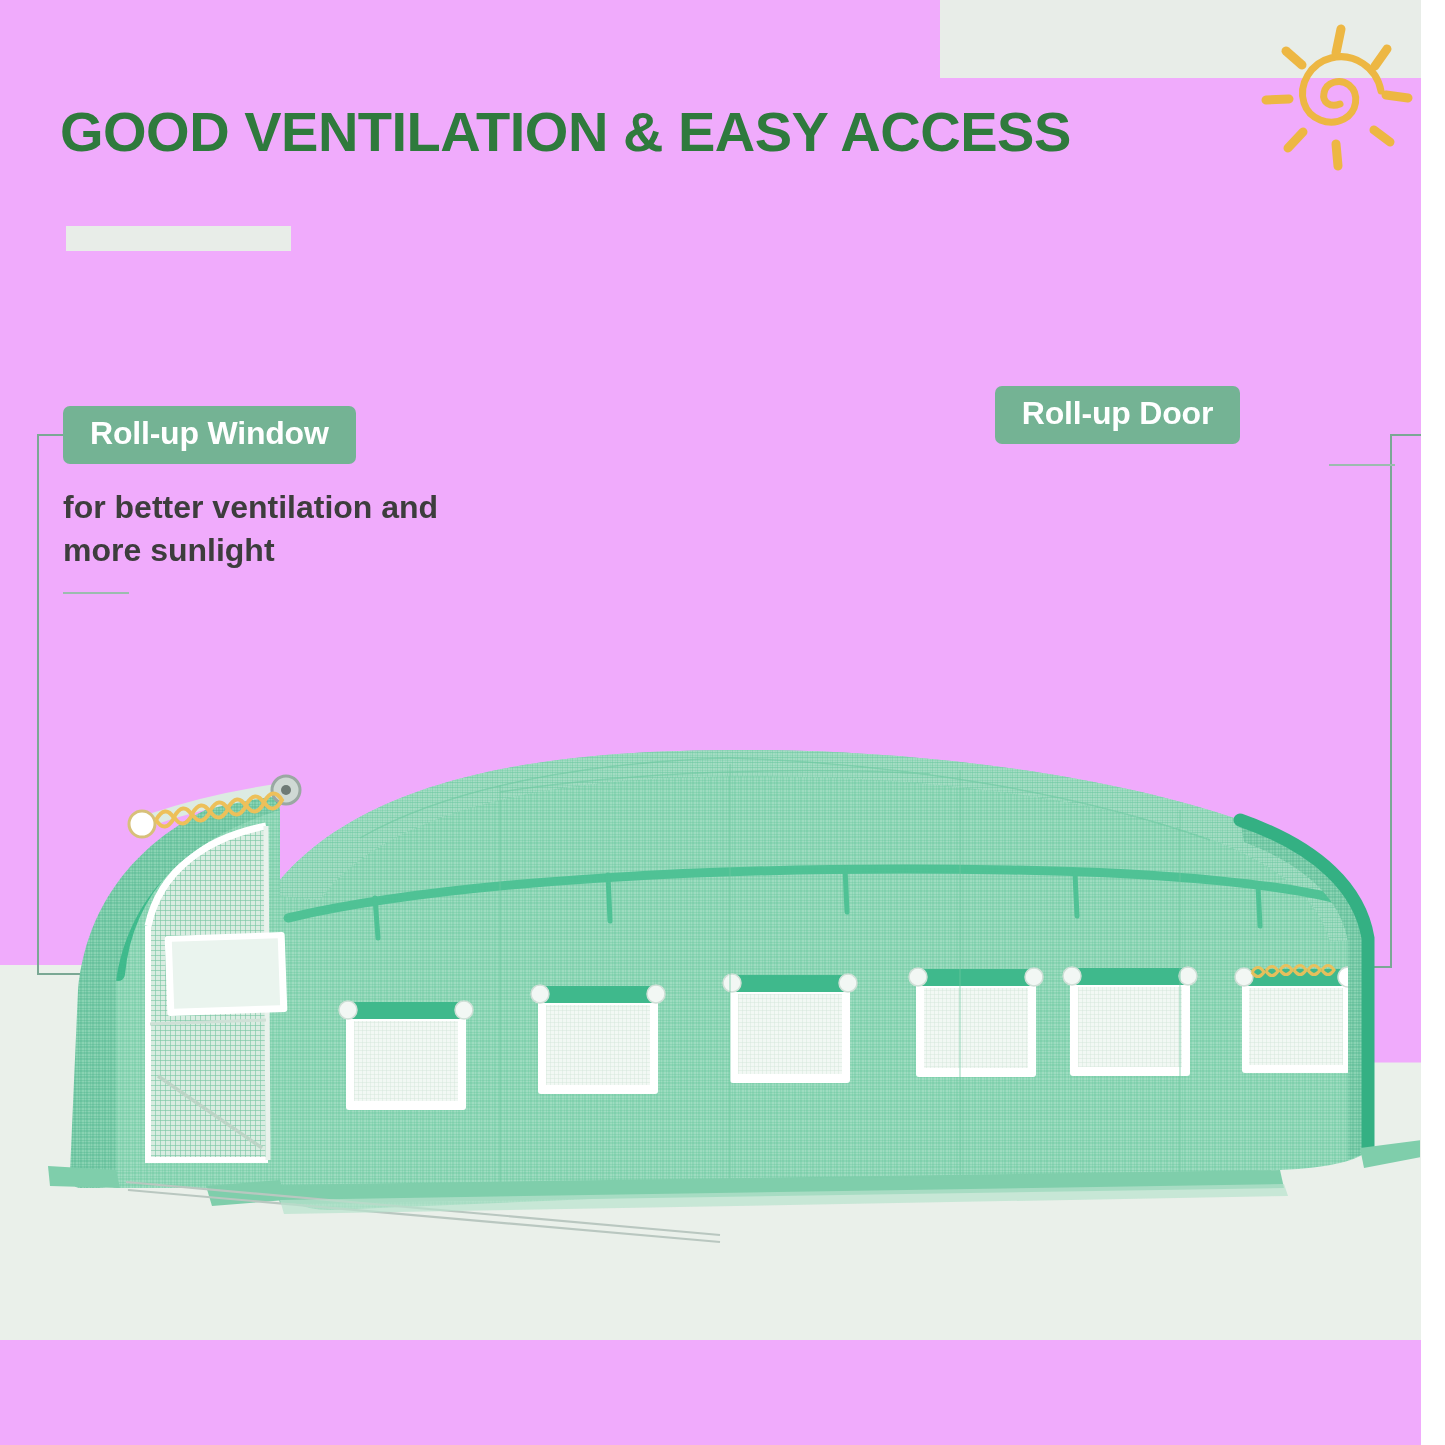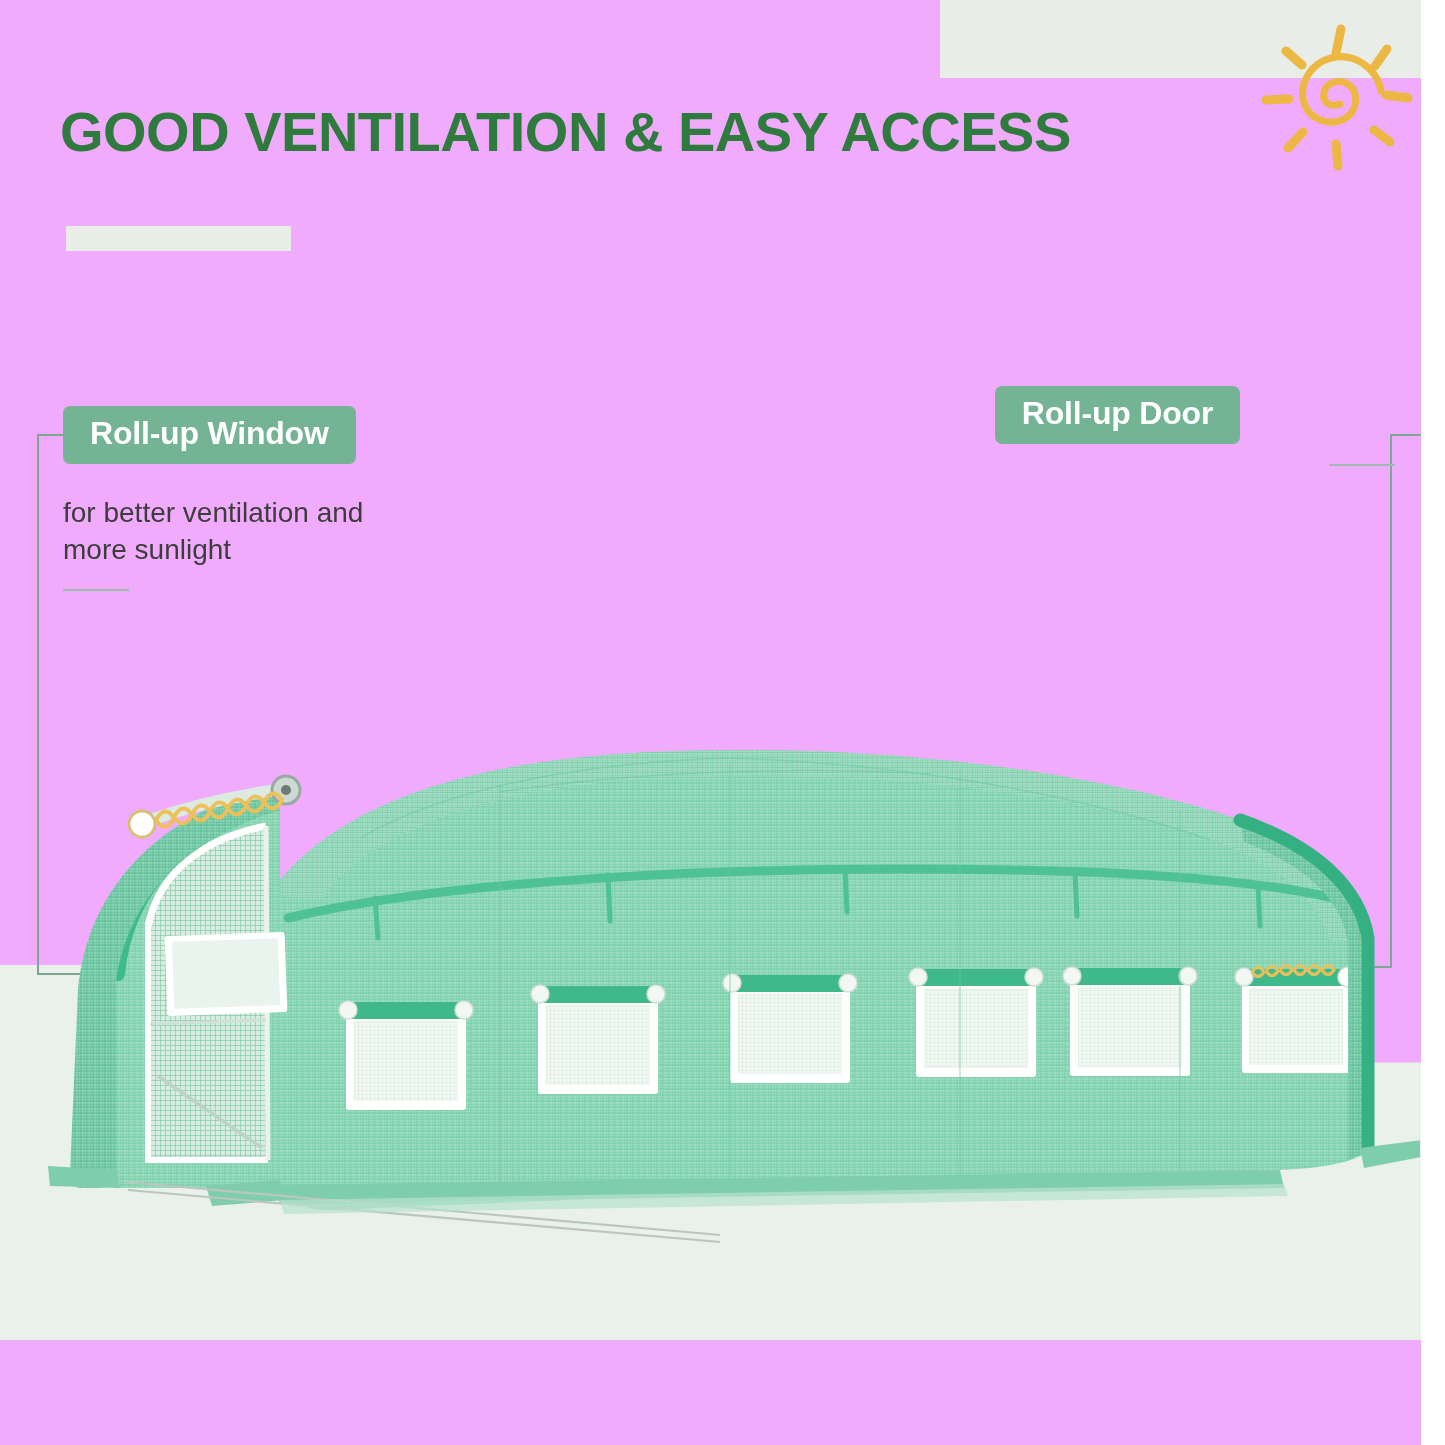--- a/index.html
+++ b/index.html
@@ -135,25 +135,25 @@
     background: #74b394;
     color: #ffffff;
     font-size: 32px;
     font-weight: bold;
     padding: 11px 27px 13px 27px;
     border-radius: 7px;
     letter-spacing: -0.2px;
     line-height: 1.05;
   }
   .callout-body {
-    margin-top: 30px;
-    font-size: 28px;
+    margin-top: 22px;
+    font-size: 32px;
     line-height: 1.35;
     color: #3d3d3d;
-    font-weight: 400;
+    font-weight: 700;
     white-space: pre-line;
   }
   .underline-accent {
     margin-top: 20px;
     height: 2px;
     width: 66px;
     background: #9bbcae;
   }
   .callout-right .underline-accent { margin-left: auto; }
 

